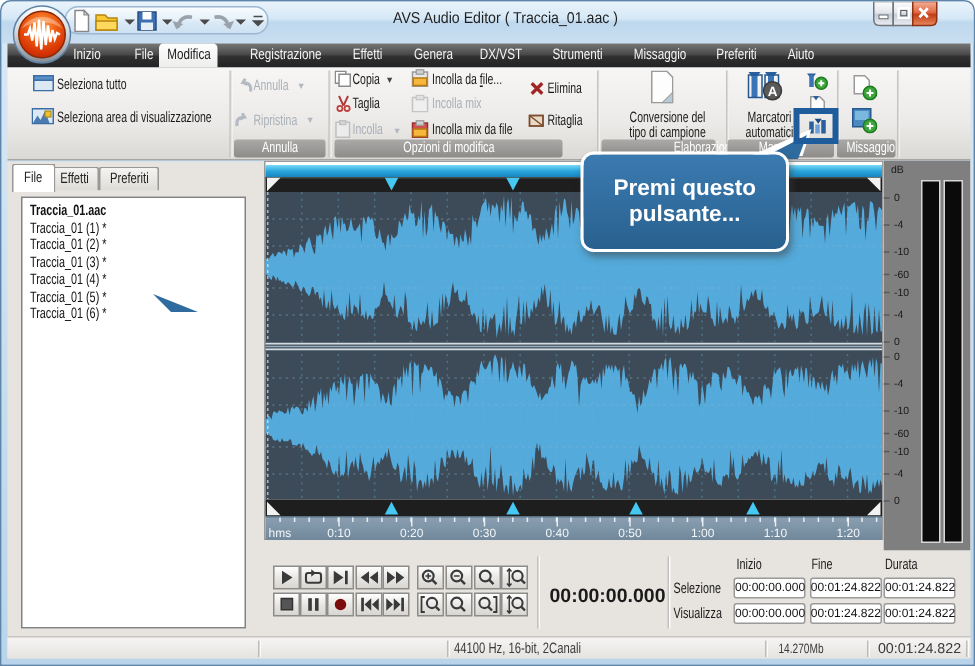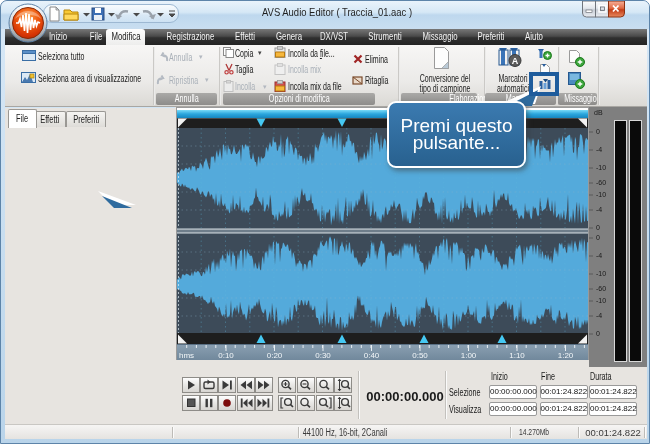--- a/index.html
+++ b/index.html
@@ -25,21 +25,21 @@
 .ddg { font-size:7px; color:#b2b8c0; }
 #mainbg { position:absolute; left:4px; top:107px; width:642px; height:331px; background:#e7e4e0; }
 .ptab { position:absolute; background:linear-gradient(#f5f4f2,#dedcd8); border:1px solid #9a9894; border-bottom:none; border-radius:2px 2px 0 0; font-size:10px; color:#222; text-align:center; }
 .ptab span { display:inline-block; transform:scaleX(0.75); transform-origin:50% 50%; }
 #filelist { position:absolute; left:9px; top:23px; width:150px; height:288px; background:#fff; border:1px solid #828282; font-size:10px; color:#111; padding:3px 0 0 5px; line-height:11.5px; }
 #filelist .in { transform:scaleX(0.72); transform-origin:0 0; white-space:nowrap; }
 #statusbar { position:absolute; left:4px; top:423px; width:642px; height:15px; background:linear-gradient(#f6f5f4,#e5e3e0); border-top:1px solid #c9c7c3; font-size:10px; color:#3a3a3a; }
 .ssep { position:absolute; top:2px; height:11px; width:1px; background:#bdbbb7; box-shadow:1px 0 0 #fbfbfb; }
 .sxc { transform:scaleX(0.75); transform-origin:50% 50%; white-space:nowrap; text-align:center; }
 .btn { position:absolute; width:18px; height:16px; background:linear-gradient(#fefefe,#e8e7e5 50%,#d8d6d2); border:1px solid #8e8c88; }
-.callout { position:absolute; background:linear-gradient(#3b7ab0,#28618f); border:2.5px solid #fff; border-radius:9px; box-shadow:2px 3px 5px rgba(60,60,60,.5); color:#fff; font-weight:normal; font-size:19px; text-align:center; z-index:20; }
+.callout { position:absolute; background:linear-gradient(#3b7ab0,#28618f); border:2.5px solid #fff; border-radius:9px; box-shadow:2px 3px 5px rgba(60,60,60,.5); color:#fff; font-weight:bold; font-size:15px; text-align:center; z-index:20; }
 .tbox { position:absolute; width:48px; height:14px; background:#fff; border:1px solid #9a9a9a; border-radius:2px; font-size:8px; color:#111; text-align:center; line-height:12px; }
 .thead { position:absolute; font-size:10px; color:#1a1a1a; transform:scaleX(0.72); transform-origin:0 50%; white-space:nowrap; }
 </style></head><body>
 <div id="win">
 <div id="titlebar"></div>
 <div class="abs" style="left:42px;top:3px;width:136px;height:19px;background:linear-gradient(rgba(255,255,255,.75),rgba(215,232,246,.5));border:1px solid #9db8d2;border-radius:9px;"></div>
 <svg class="abs" style="left:44px;top:4px" width="132" height="18" viewBox="0 0 132 18">
 <path d="M5 2 h6 l3 3 v11 h-9 z" fill="#fff" stroke="#888" stroke-width="1"></path>
 <path d="M11 2 l3 3 h-3 z" fill="#cfd8e0" stroke="#888" stroke-width="0.8"></path>
 <path d="M19 5 h6 l2 2 h6 v8 h-14 z" fill="#f8c934" stroke="#b8860b" stroke-width="1"></path>
@@ -214,20 +214,23 @@
         <rect x="0.5" y="0.5" width="12" height="12" fill="#4a8ac0" stroke="#26588f"></rect>
         <rect x="2" y="2" width="9" height="6" fill="#7ab8e0"></rect>
         <circle cx="12" cy="12" r="4.5" fill="#3ca53c" stroke="#1e7a1e"></circle>
         <path d="M9.7 12 h4.6 M12 9.7 v4.6" stroke="#fff" stroke-width="1.4"></path>
       </svg>
 </div>
 <div id="mainbg">
 <div class="ptab" style="left:28px;top:3px;width:33px;height:16px;line-height:16px;"><span>Effetti</span></div>
 <div class="ptab" style="left:61px;top:3px;width:40px;height:16px;line-height:16px;"><span>Preferiti</span></div>
 <div class="ptab" style="left:3px;top:1px;width:29px;height:19px;background:#fff;z-index:2;line-height:18px;"><span>File</span></div>
+<div id="filelist">
+        <div class="in"><b>Traccia_01.aac</b><br>Traccia_01 (1) *<br>Traccia_01 (2) *<br>Traccia_01 (3) *<br>Traccia_01 (4) *<br>Traccia_01 (5) *<br>Traccia_01 (6) *</div>
+      </div>
 </div>
 <svg class="abs" style="left:174px;top:106px" width="414" height="256" viewBox="0 0 414 256">
       <defs>
         <linearGradient id="ovw" x1="0" y1="0" x2="0" y2="1">
           <stop offset="0" stop-color="#7adbf8"></stop>
           <stop offset="0.5" stop-color="#2ba6dd"></stop>
           <stop offset="1" stop-color="#1586bf"></stop>
         </linearGradient>
         <linearGradient id="rul" x1="0" y1="0" x2="0" y2="1">
           <stop offset="0" stop-color="#8ba0b2"></stop>

